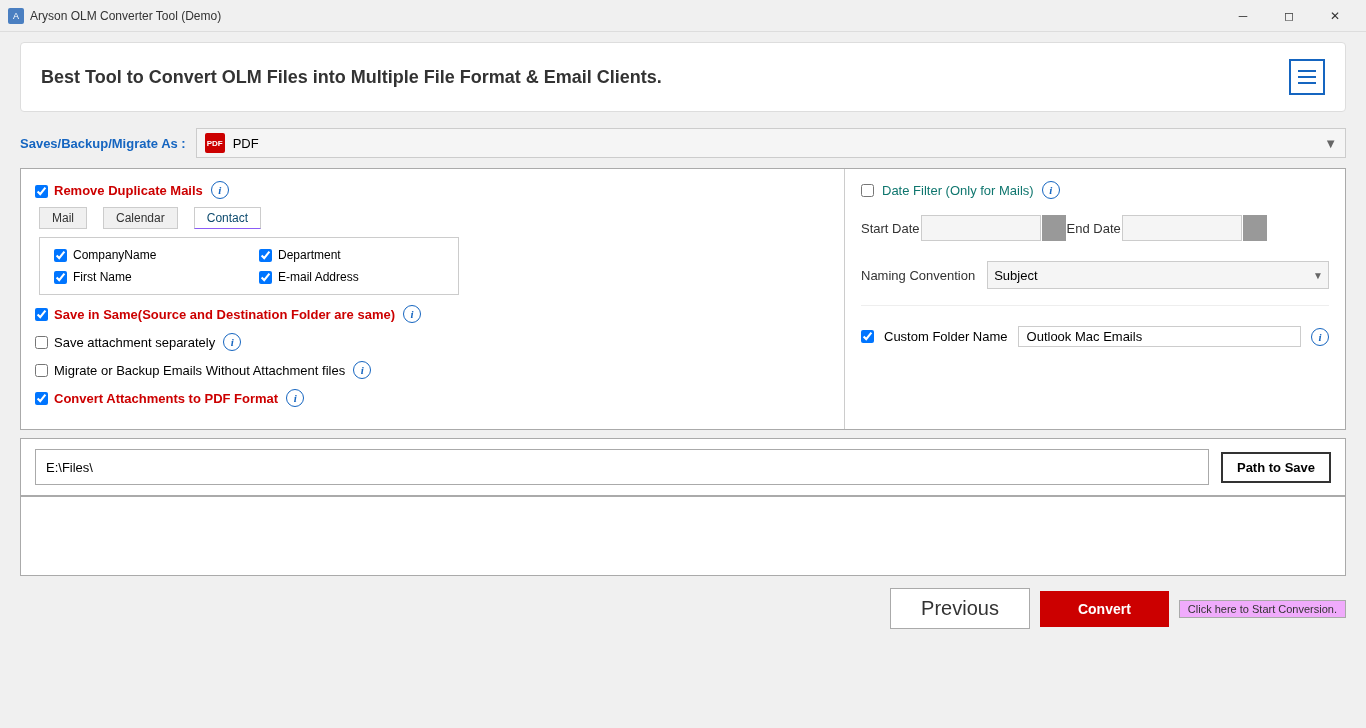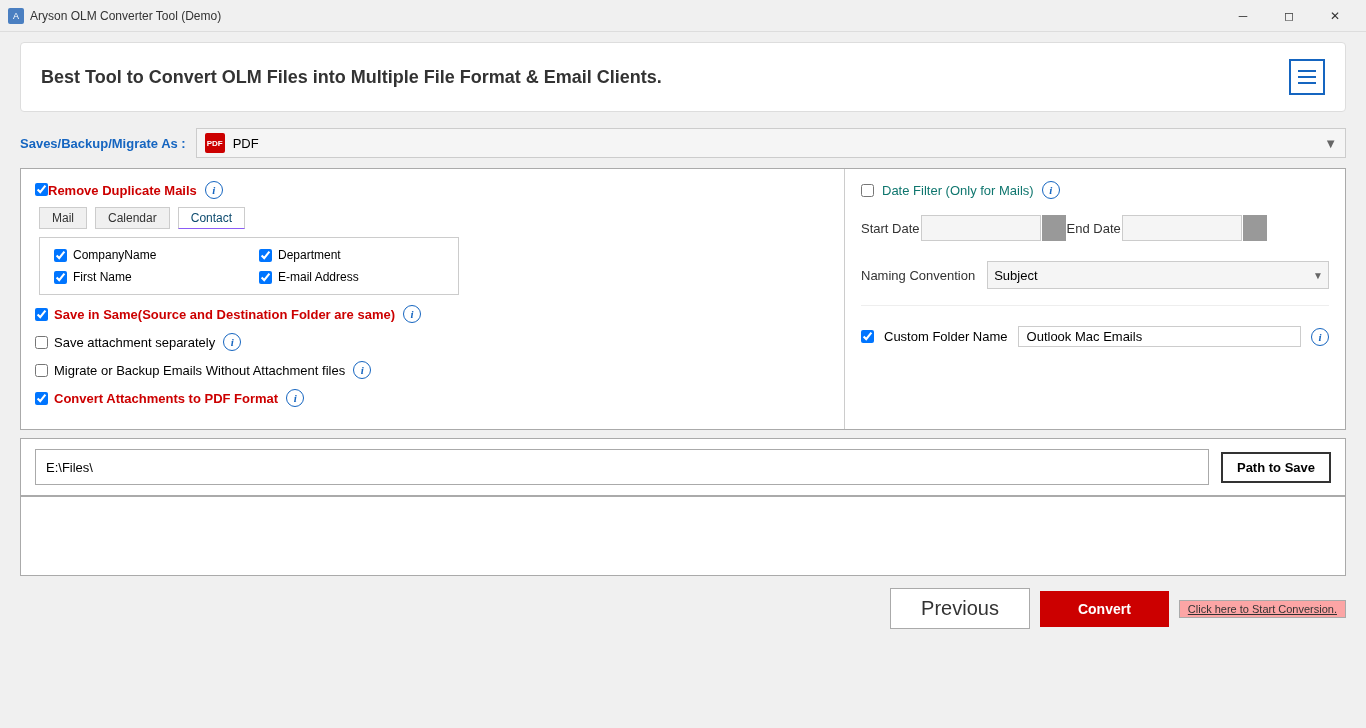--- a/index.html
+++ b/index.html
@@ -167,21 +167,22 @@
     }
 
     .section-header {
       display: flex;
       align-items: center;
       gap: 8px;
       margin-bottom: 8px;
     }
     .checkbox-label {
       display: flex;
-      align-items: flex-start;
+      align-items: flex-end;
+      gap: 6px;
       cursor: pointer;
     }
     .checkbox-label input[type="checkbox"] {
       cursor: pointer;
     }
     .red-label {
       color: #cc0000;
       font-weight: 600;
       font-size: 13px;
     }
@@ -197,21 +198,21 @@
       display: flex;
       align-items: center;
       justify-content: center;
       cursor: pointer;
       font-family: serif;
     }
 
     
     .tabs-row {
       display: flex;
-      gap: 8px;
+      gap: 16px;
       margin-bottom: 8px;
       margin-left: 4px;
     }
     .tab {
       padding: 3px 12px;
       border: 1px solid #ccc;
       cursor: pointer;
       font-size: 12px;
       background: #f0f0f0;
       color: #333;
@@ -398,23 +399,22 @@
       color: white;
     }
 
     .click-here-bar {
       position: absolute;
       bottom: -20px;
       right: 0;
       font-size: 11px;
       color: #333;
       border: 1px solid #aaa;
-      background: #fca5a5;
+      background: #f0abfc;
       padding: 2px 8px;
-      text-decoration: underline;
     }
   </style>
 </head>
 <body>
 
 <div class="title-bar">
   <div class="title-bar-left">
     <div class="title-bar-icon">
       <span>A</span>
     </div>

